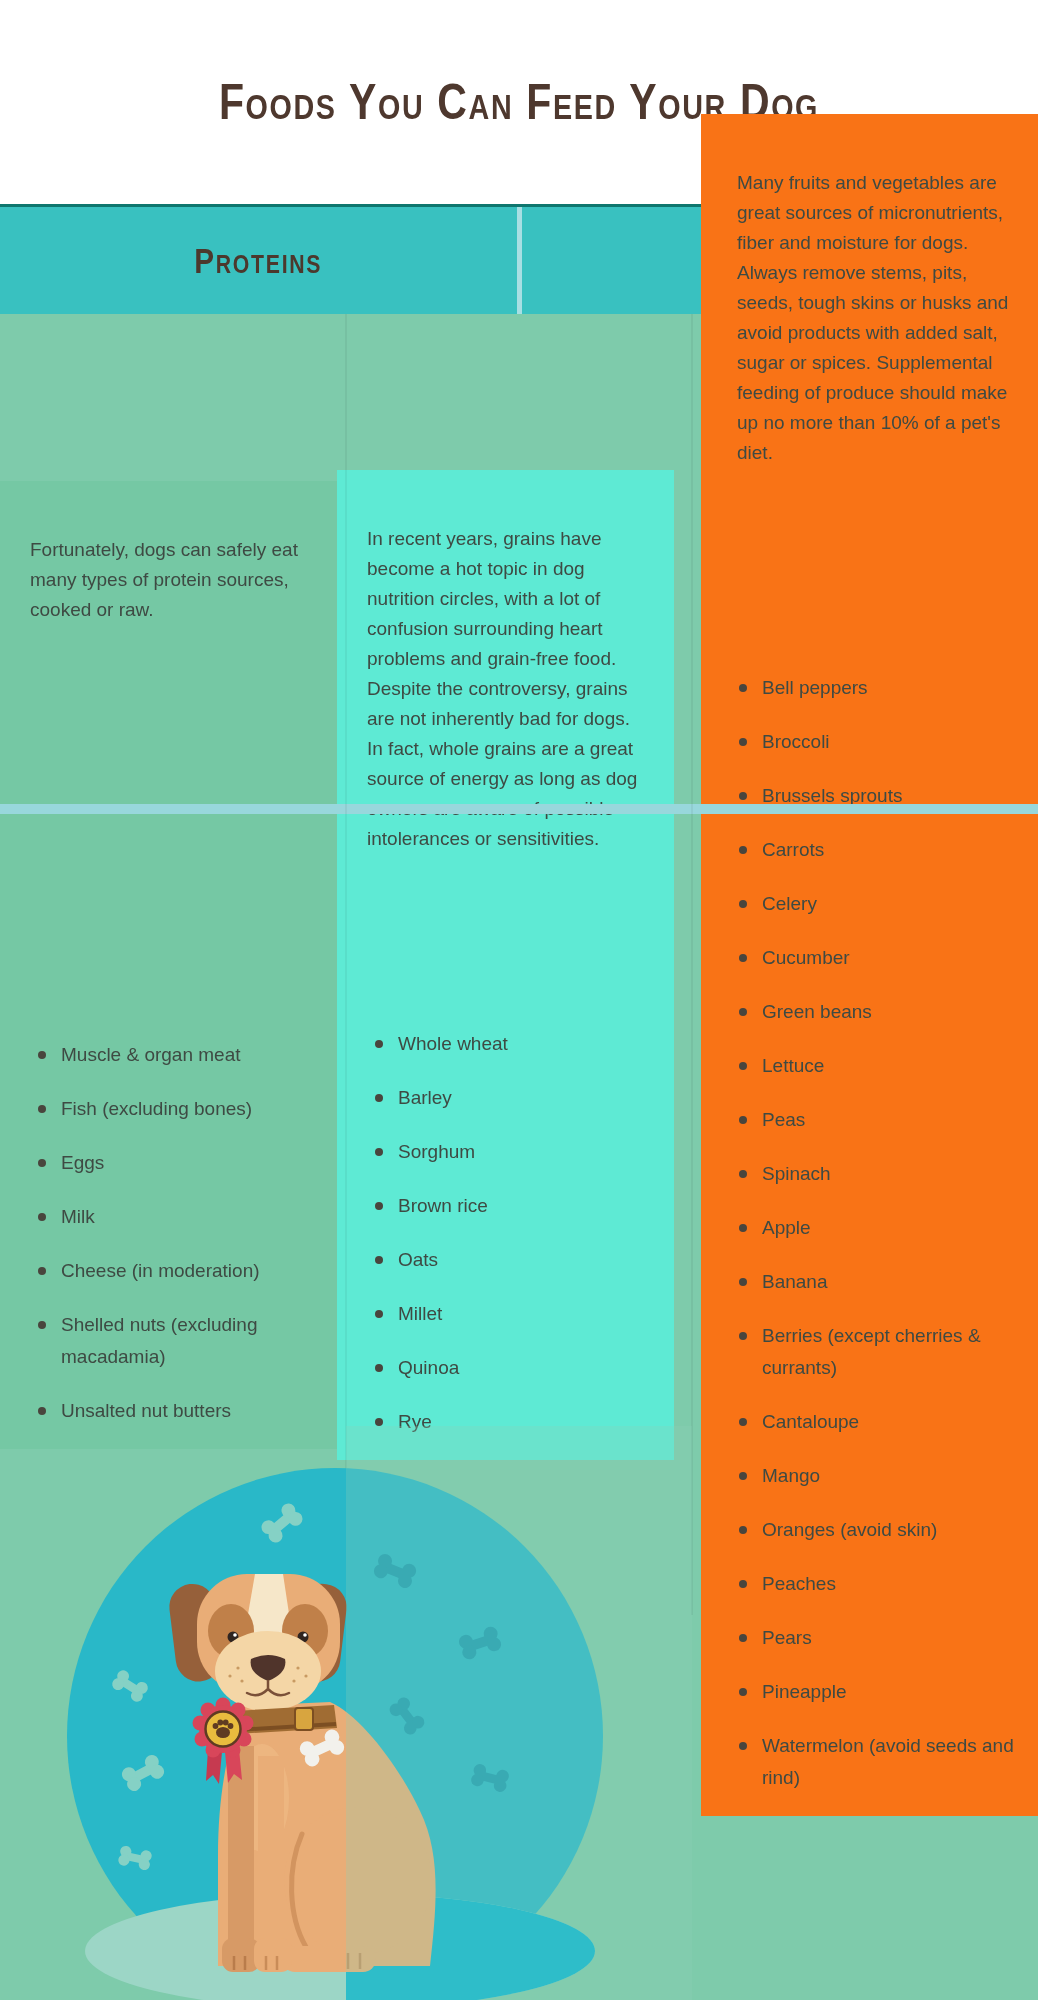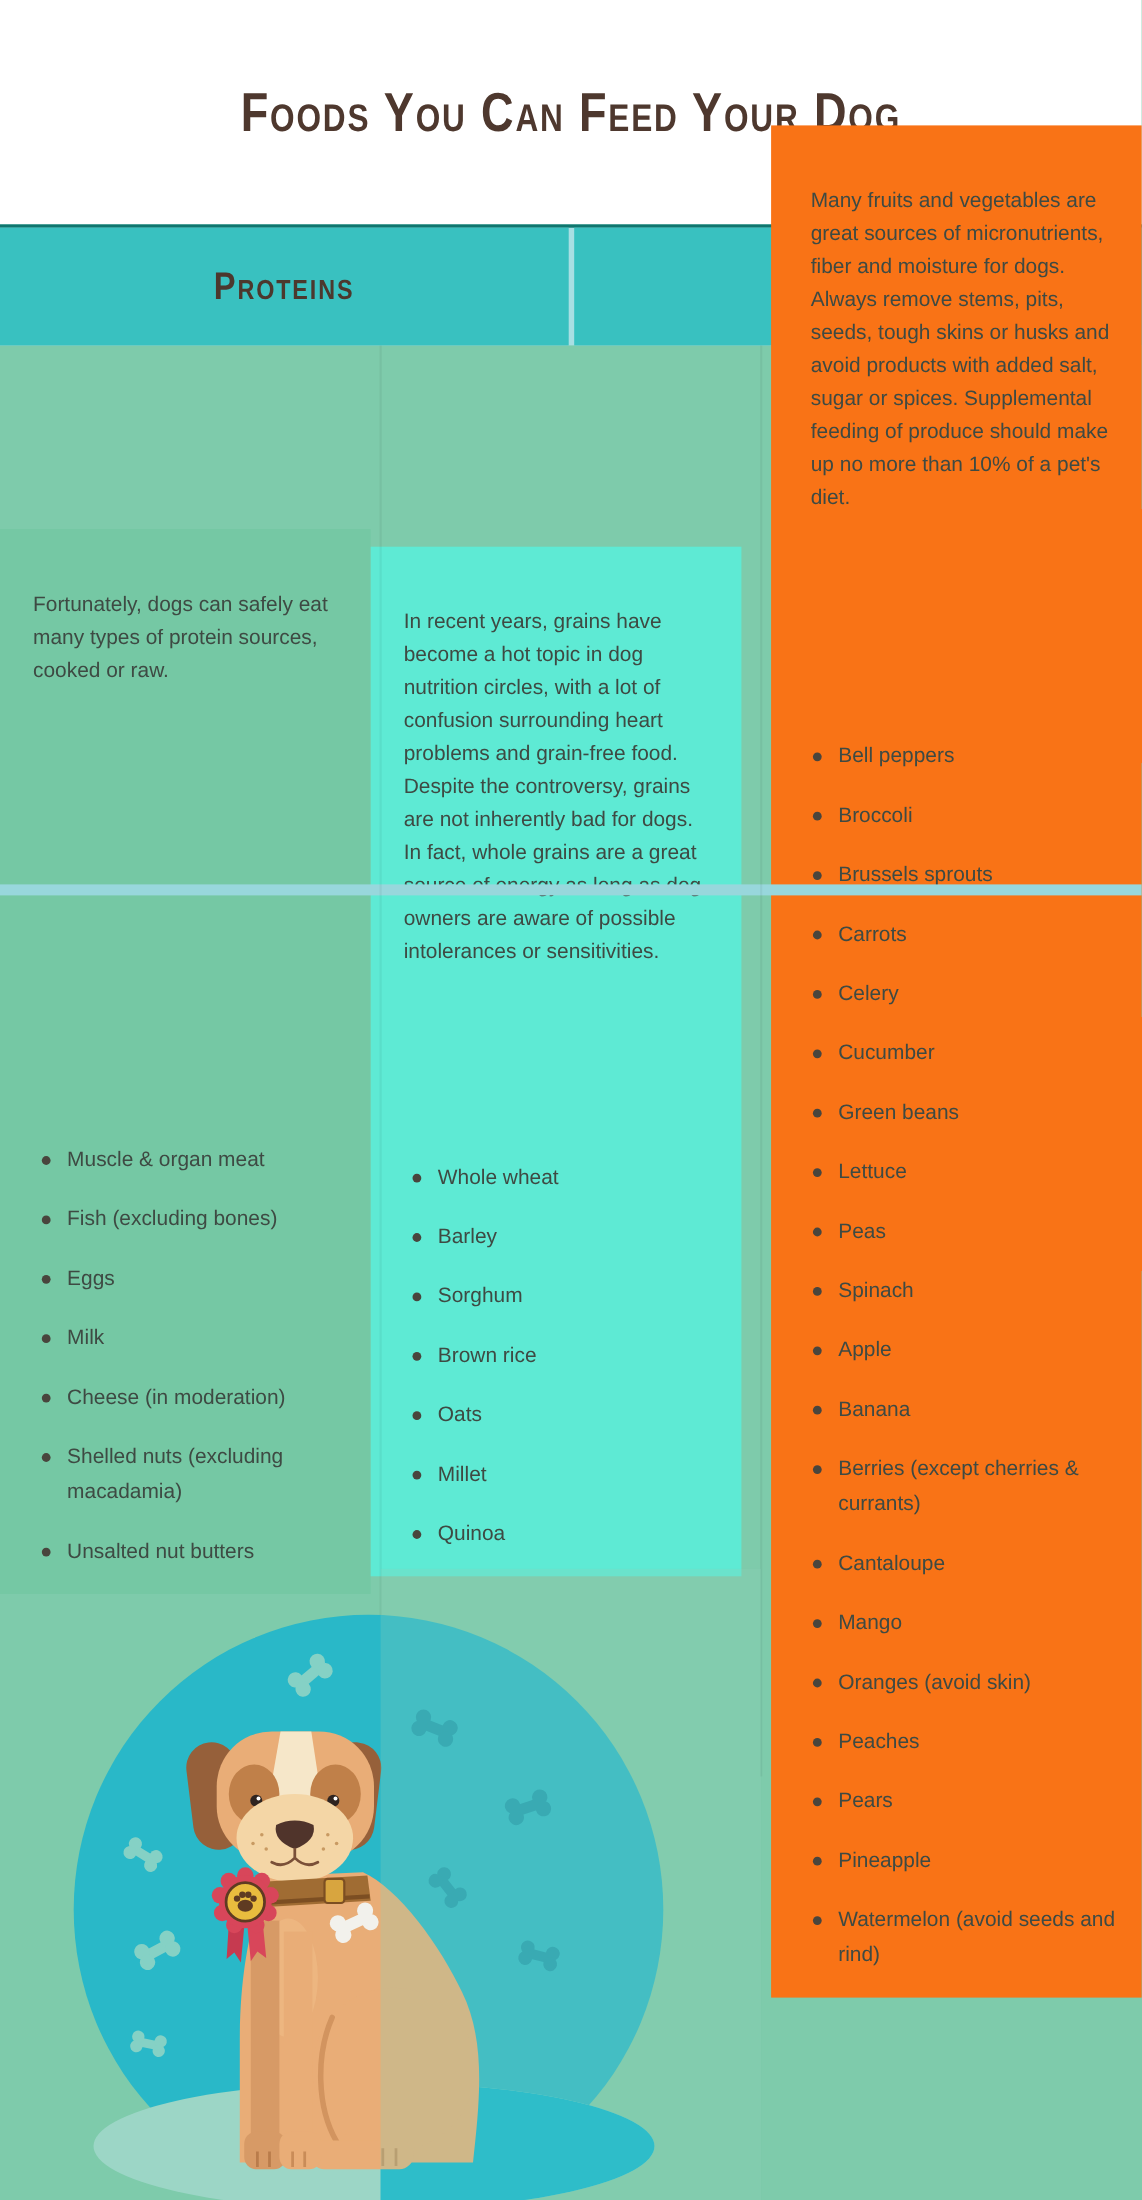--- a/index.html
+++ b/index.html
@@ -172,20 +172,24 @@
             <span class="bullet"></span>
             <span class="li-text">Oats</span>
           </li>
           <li>
             <span class="bullet"></span>
             <span class="li-text">Millet</span>
           </li>
           <li>
             <span class="bullet"></span>
             <span class="li-text">Quinoa</span>
+          </li>
+          <li>
+            <span class="bullet"></span>
+            <span class="li-text">Rye</span>
           </li>
         </ul>
     </section>
 
     <section class="col col-produce">
       <p class="desc">Many fruits and vegetables are great sources of micronutrients, fiber and moisture for dogs. Always remove stems, pits, seeds, tough skins or husks and avoid products with added salt, sugar or spices. Supplemental feeding of produce should make up no more than 10% of a pet's diet.</p>
       <ul class="food-list">
           <li>
             <span class="bullet"></span>
             <span class="li-text">Bell peppers</span>

